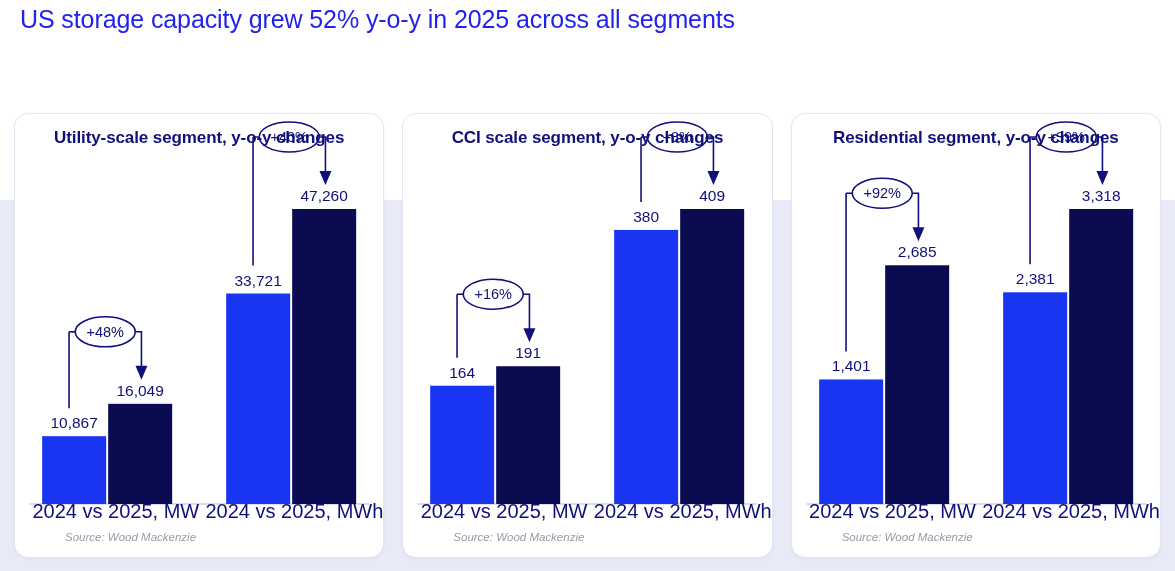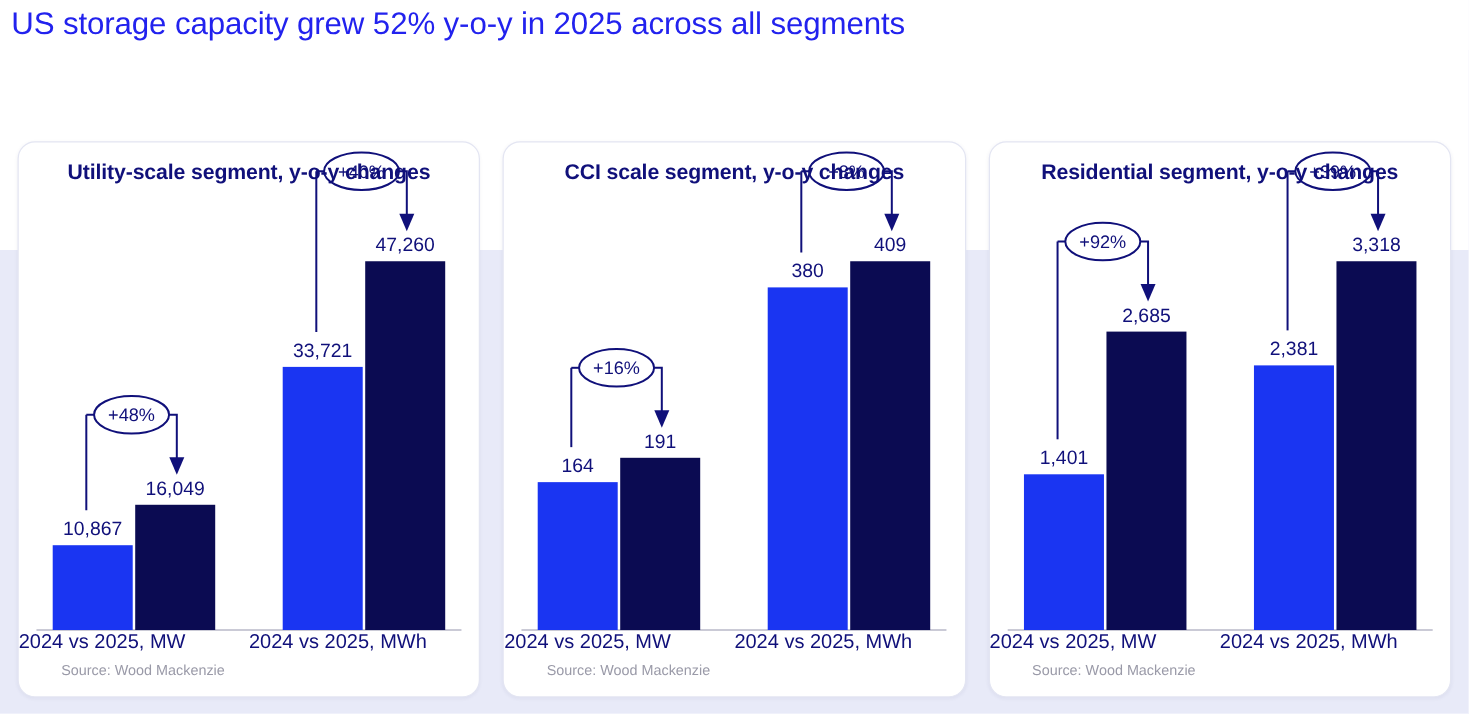--- a/index.html
+++ b/index.html
@@ -23,21 +23,21 @@
     height: 371px;
     background: #e8eaf8;
     z-index: 0;
   }
 
   .header {
     position: absolute;
     left: 0; top: 0;
     width: 1175px;
     z-index: 3;
-    padding: 4px 20px 0 9px;
+    padding: 4px 20px 0 20px;
     background: #ffffff;
   }
   .main-title {
     color: #2222ee;
     font-size: 25px;
     font-weight: 400;
     line-height: 30px;
     margin: 0 0 6px 0;
     letter-spacing: -0.1px;
   }
@@ -93,33 +93,34 @@
   .axis-labels {
     position: absolute;
     left: 0;
     bottom: 34px;
     width: 100%;
     display: flex;
     z-index: 4;
   }
   .axis-label {
     flex: 1 1 0;
-    text-align: left;
+    text-align: right;
     color: #10107a;
-    font-size: 16px;
+    font-size: 20px;
     font-weight: 400;
   }
   .source {
     position: absolute;
-    left: 0;
+    left: 16px;
     bottom: 14px;
     width: 100%;
     text-align: center;
     color: #9a9aa8;
     font-size: 11.5px;
+    font-style: italic;
   }
   .panel .source { text-align: left; padding-left: 34px; }
 
   .bar-blue   { fill: #1a35f2; }
   .bar-navy   { fill: #0b0b52; }
   .value-text {
     fill: #10107a;
     font-family: "Liberation Sans", sans-serif;
     font-size: 15.5px;
   }

